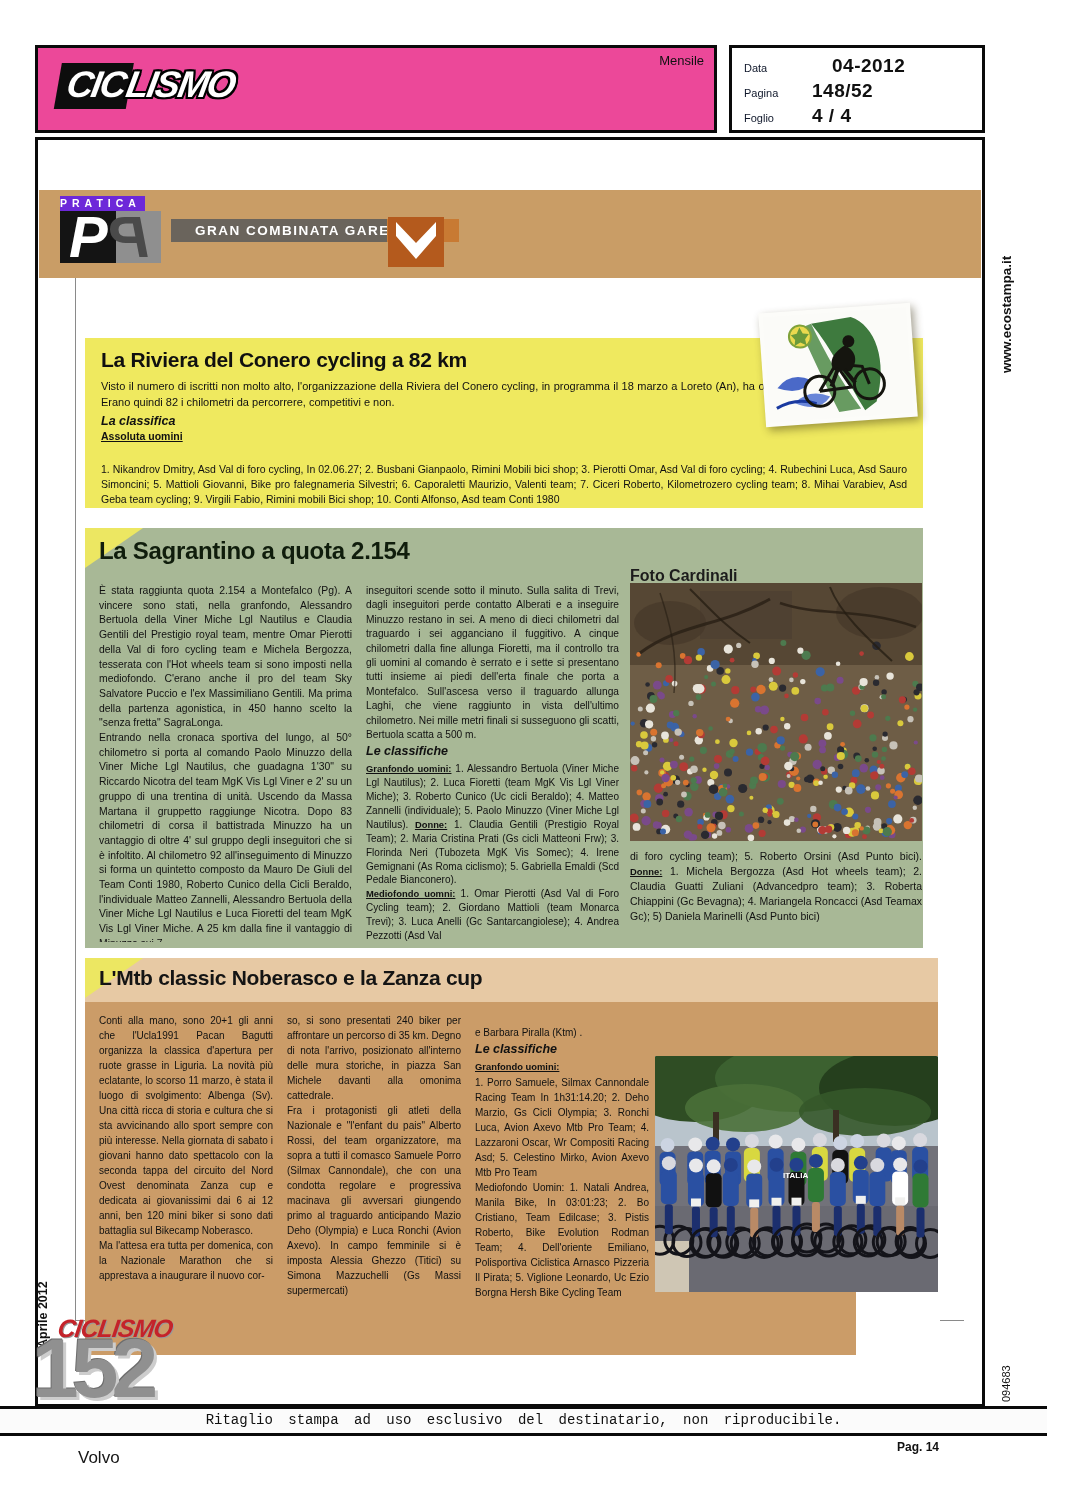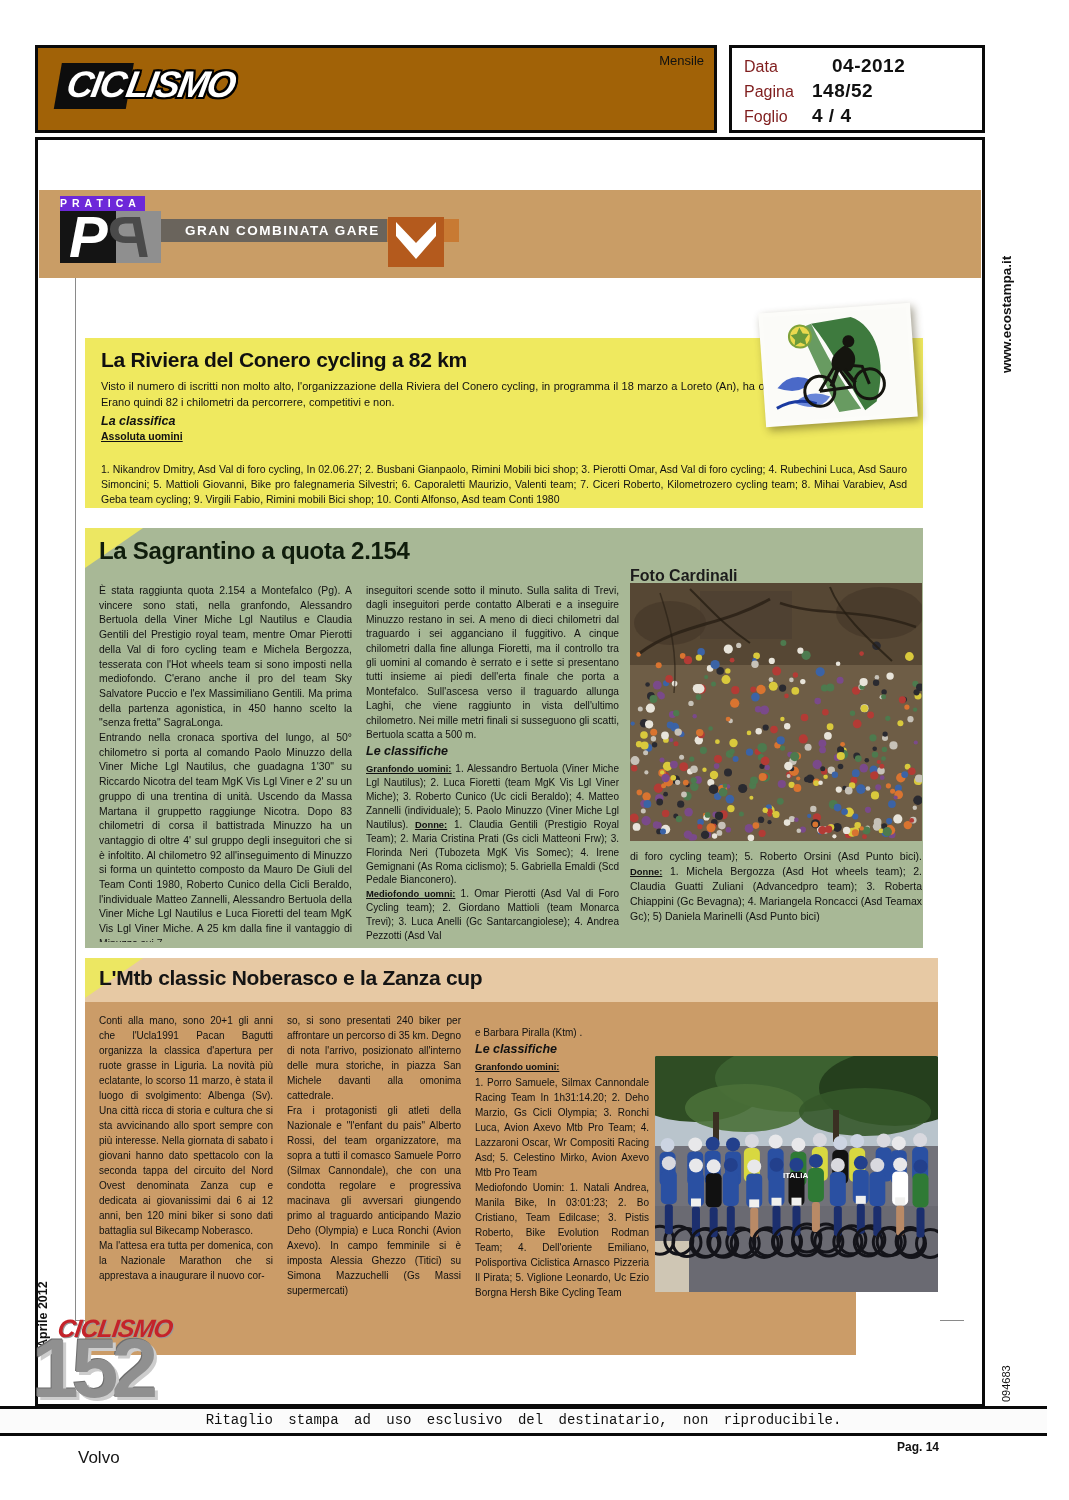--- a/index.html
+++ b/index.html
@@ -1,30 +1,30 @@
 <!DOCTYPE html>
 <html><head>
 <meta charset="utf-8">
 <style>
   html,body{margin:0;padding:0;background:#ffffff;}
   .page{position:relative;width:1069px;height:1500px;background:#fff;
         font-family:"Liberation Sans",sans-serif;color:#111;overflow:hidden;}
   .abs{position:absolute;}
 
   
-  .hbox1{left:35px;top:45px;width:682px;height:88px;border:3px solid #0a0a0a;box-sizing:border-box;background:#a16207;}
+  .hbox1{left:35px;top:45px;width:682px;height:88px;border:3px solid #0a0a0a;box-sizing:border-box;background:#ec4899;}
   .mensile{position:absolute;right:10px;top:5px;font-size:13px;color:#111;}
   .maglogo{position:absolute;left:20px;top:16px;font-style:italic;font-weight:bold;
            font-size:37px;transform:skewX(-10deg);letter-spacing:-2px;white-space:nowrap;}
   .logo-dark{background:#0d0d0d;color:#fff;padding:1px 5px 4px 9px;}
   .logo-light{color:#fff;margin-left:-3px;
       text-shadow:-2px -2px 0 #000,2px -2px 0 #000,-2px 2px 0 #000,2px 2px 0 #000,2px 0 0 #000,0 2px 0 #000,-2px 0 0 #000,0 -2px 0 #000;}
   .hbox2{left:729px;top:45px;width:256px;height:88px;border:3px solid #0a0a0a;box-sizing:border-box;background:#fff;padding:7px 12px;}
   .inforow{display:flex;align-items:baseline;margin-bottom:3px;}
-  .inforow .lbl{width:54px;font-size:16px;color:#7f1d1d;flex:none;}
+  .inforow .lbl{width:54px;font-size:11px;color:#0f172a;flex:none;}
   .inforow .val{font-weight:bold;font-size:19px;letter-spacing:.5px;}
   .inforow.r1 .val{margin-left:34px;}
   .inforow.r2 .val{margin-left:14px;}
   .inforow.r3 .val{margin-left:14px;}
 
   
   .vtext{writing-mode:vertical-rl;transform:rotate(180deg);color:#111;}
   .site-label{left:999px;top:143px;font-size:13.5px;font-weight:bold;height:230px;}
   .code-label{left:1000px;top:1322px;font-size:11px;height:80px;}
 
@@ -33,21 +33,21 @@
   .scan-edge{left:75px;top:223px;width:888px;height:1097px;border-left:1px solid #8a8a8a;border-bottom:1px solid #8a8a8a;}
 
   
   .band{left:39px;top:190px;width:942px;height:88px;background:#c99d66;}
   .kicker{left:60px;top:196px;width:85px;height:15px;background:#6d28d9;color:#fff;font-size:10.5px;
           font-weight:bold;letter-spacing:5px;text-align:left;line-height:15px;}
   .monogram{left:60px;top:211px;width:101px;height:52px;overflow:hidden;
             background:linear-gradient(90deg,#141414 0 55%,#8f8f8f 55% 100%);}
   .monogram .m1{position:absolute;left:9px;top:-8px;font-size:58px;font-weight:bold;font-style:italic;color:#fff;}
   .monogram .m2{position:absolute;left:50px;top:-8px;font-size:58px;font-weight:bold;font-style:italic;color:#4a4a4a;transform:scaleX(-1);}
-  .graybar{left:161px;top:219px;width:226px;height:23px;background:#6a645c;color:#fff;font-weight:bold;
+  .graybar{left:171px;top:219px;width:226px;height:23px;background:#6a645c;color:#fff;font-weight:bold;
            font-size:13.5px;letter-spacing:1.5px;line-height:23px;padding-left:24px;box-sizing:border-box;}
   .orange-tail{left:387px;top:219px;width:72px;height:23px;background:#c87a33;}
   .chev-box{left:388px;top:217px;width:56px;height:50px;background:#b45a1d;}
 
   
   .art1{left:85px;top:338px;width:838px;height:170px;background:#efe95f;padding:10px 16px;box-sizing:border-box;}
   .a-title{font-size:21px;font-weight:bold;letter-spacing:-.3px;color:#101010;margin:0;}
   .art1 .intro{font-size:11px;line-height:15.5px;width:802px;margin-top:7px;text-align:justify;}
   .clz{font-size:12.5px;font-weight:bold;font-style:italic;margin-top:4px;}
   .cat{font-size:10.5px;font-weight:bold;text-decoration:underline;margin-top:2px;}

